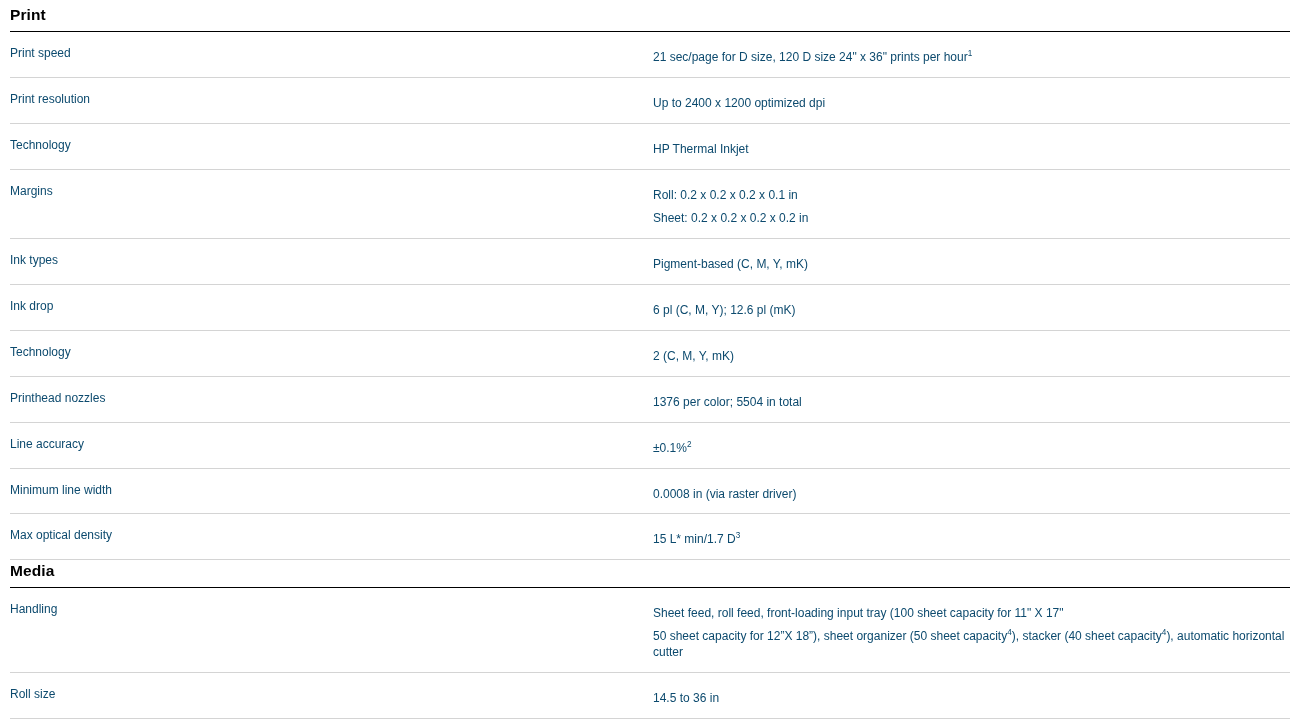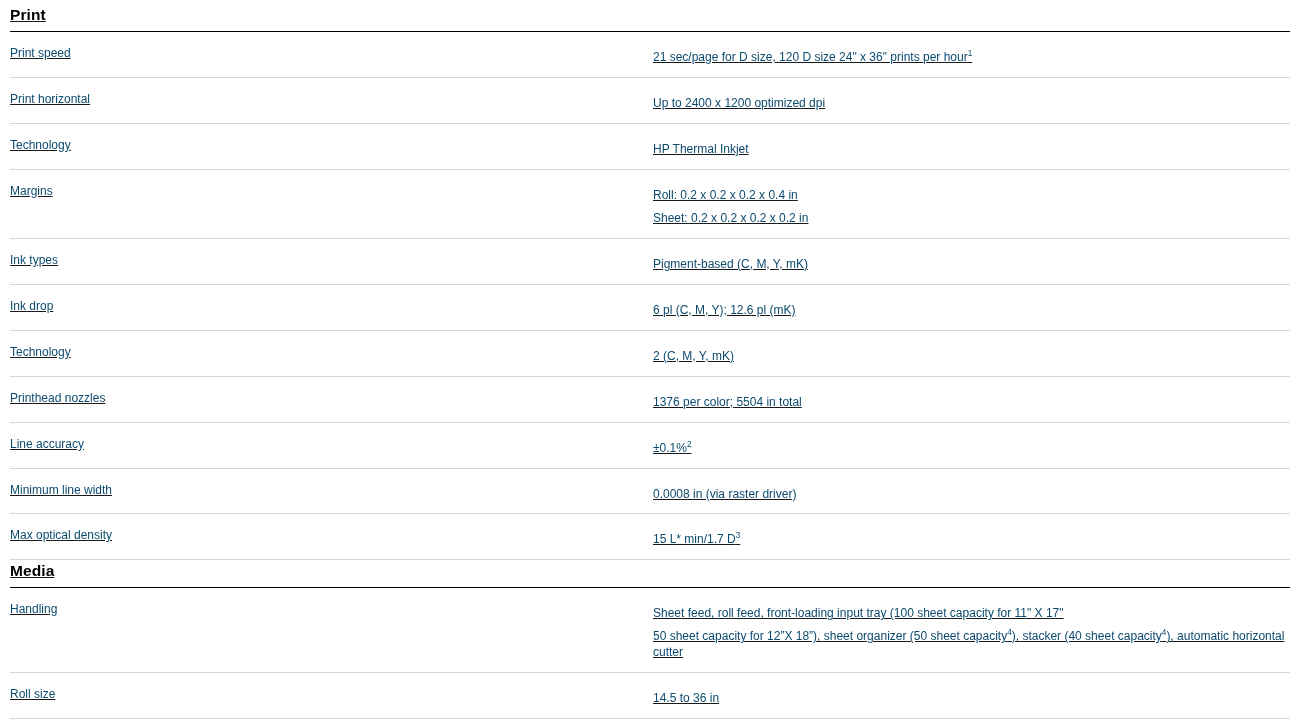--- a/index.html
+++ b/index.html
@@ -21,21 +21,20 @@
   }
   table.spec-table {
     width: 1280px;
     margin-left: 10px;
     border-collapse: collapse;
     table-layout: fixed;
   }
   table.spec-table td {
     vertical-align: top;
     padding: 0;
-    text-decoration: underline;
   }
   tr.section-row td {
     border-bottom: 1px solid #000000;
     padding: 2px 0 7px 0;
   }
   .section-title {
     font-size: 15.5px;
     font-weight: bold;
     color: #000000;
     letter-spacing: 0.1px;
@@ -78,30 +77,30 @@
   <table class="spec-table">
     <tbody>
         <tr class="section-row first">
           <td colspan="2"><span class="section-title">Print</span></td>
         </tr>
         <tr class="spec-row">
           <td class="label-cell"><span class="label-text">Print speed</span></td>
           <td class="value-cell"><span class="value-text"><span class="line"><span>21 sec/page for D size, 120 D size 24" x 36" prints per hour</span><sup>1</sup></span></span></td>
         </tr>
         <tr class="spec-row">
-          <td class="label-cell"><span class="label-text">Print horizontal</span></td>
+          <td class="label-cell"><span class="label-text">Print resolution</span></td>
           <td class="value-cell"><span class="value-text"><span class="line"><span>Up to 2400 x 1200 optimized dpi</span></span></span></td>
         </tr>
         <tr class="spec-row">
           <td class="label-cell"><span class="label-text">Technology</span></td>
           <td class="value-cell"><span class="value-text"><span class="line"><span>HP Thermal Inkjet</span></span></span></td>
         </tr>
         <tr class="spec-row">
           <td class="label-cell"><span class="label-text">Margins</span></td>
-          <td class="value-cell"><span class="value-text"><span class="line"><span>Roll: 0.2 x 0.2 x 0.2 x 0.4 in</span></span><span class="line"><span>Sheet: 0.2 x 0.2 x 0.2 x 0.2 in</span></span></span></td>
+          <td class="value-cell"><span class="value-text"><span class="line"><span>Roll: 0.2 x 0.2 x 0.2 x 0.1 in</span></span><span class="line"><span>Sheet: 0.2 x 0.2 x 0.2 x 0.2 in</span></span></span></td>
         </tr>
         <tr class="spec-row">
           <td class="label-cell"><span class="label-text">Ink types</span></td>
           <td class="value-cell"><span class="value-text"><span class="line"><span>Pigment-based (C, M, Y, mK)</span></span></span></td>
         </tr>
         <tr class="spec-row">
           <td class="label-cell"><span class="label-text">Ink drop</span></td>
           <td class="value-cell"><span class="value-text"><span class="line"><span>6 pl (C, M, Y); 12.6 pl (mK)</span></span></span></td>
         </tr>
         <tr class="spec-row">

